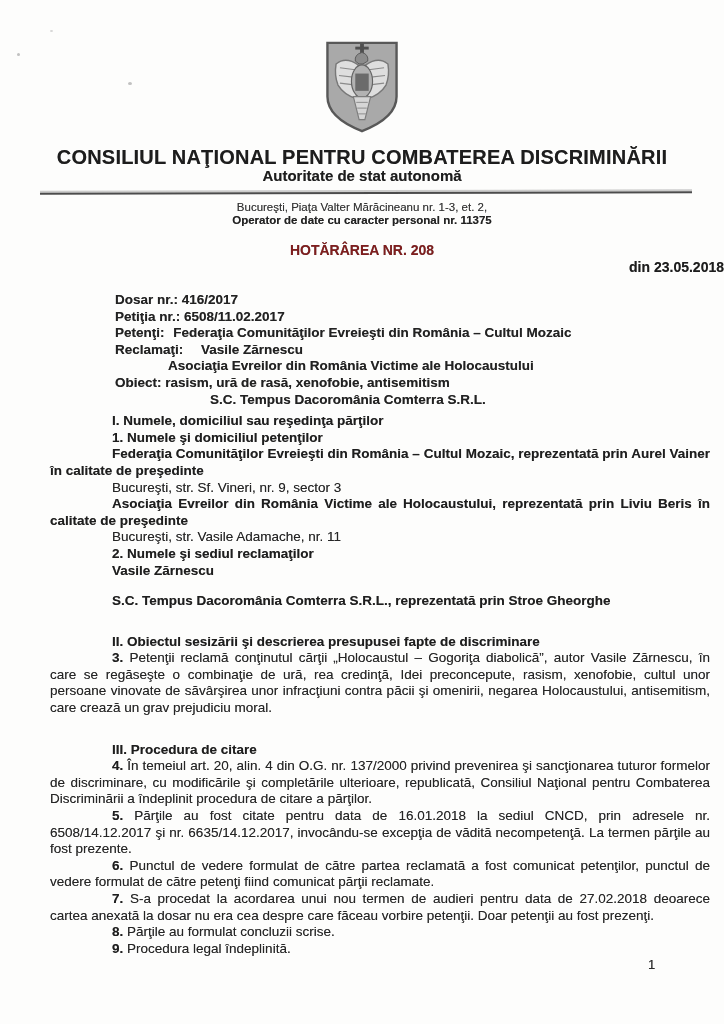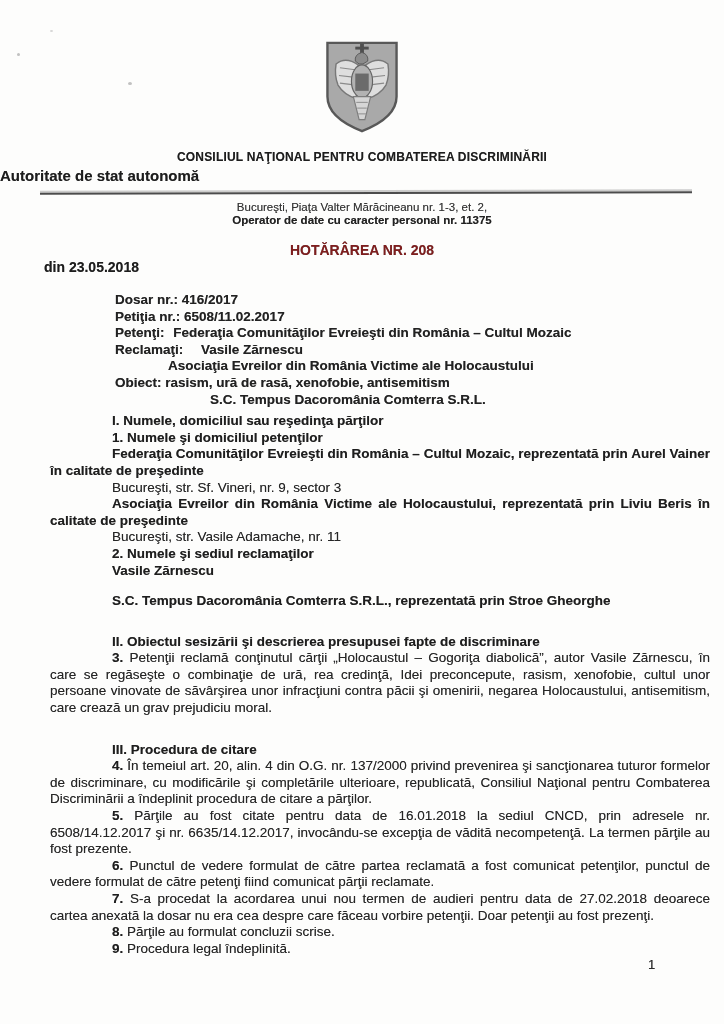--- a/index.html
+++ b/index.html
@@ -12,35 +12,35 @@
     color:#2a2a2a;
     text-shadow:0 0 0.5px rgba(50,50,50,0.55);
   }
   .speck{position:absolute;border-radius:50%;background:#8f8f8f;opacity:.55;}
   .sp1{left:128px;top:82px;width:4px;height:3px;}
   .sp2{left:17px;top:53px;width:3px;height:3px;}
   .sp3{left:50px;top:30px;width:3px;height:2px;opacity:.35;}
 
   .coat{width:100px;margin:38px auto 4px;text-align:center;}
   .org-name{
-    text-align:center;font-weight:700;font-size:12px;line-height:18px;
+    text-align:center;font-weight:700;font-size:20px;line-height:18px;
     color:#1d1d1d;margin-top:8px;letter-spacing:.2px;
   }
-  .org-subtitle{font-weight:700;font-size:15px;line-height:17px;color:#1d1d1d;margin-top:1px;}
+  .org-subtitle{text-align:center;font-weight:700;font-size:15px;line-height:17px;color:#1d1d1d;margin-top:1px;}
   .divider{
     margin:8px 32px 0 40px;height:2px;background:#4c4c4c;
     box-shadow:0 -2px 0 rgba(130,130,130,.4);
     transform:rotate(-0.12deg);
   }
   .address{ text-align:center;font-size:11.5px;line-height:13px;margin-top:7px;color:#353535;}
   .address .bold{font-weight:700;color:#222;}
   .email{text-decoration:underline;}
 
   .decision-title{text-align:center;font-weight:700;font-size:14px;line-height:16px;margin-top:15px;color:#7f1d1d;}
-  .decision-date{text-align:left;font-weight:700;font-size:14px;line-height:16px;margin-top:1px;color:#1d1d1d;padding-left:44px;}
+  .decision-date{text-align:right;font-weight:700;font-size:14px;line-height:16px;margin-top:1px;color:#1d1d1d;}
 
   .case-block{
     margin:17px 14px 0 115px;
     font-weight:700;font-size:13.5px;line-height:16.6px;color:#222;
   }
   .case-line{white-space:nowrap;}
   .ind-petent2{padding-left:53px;}
   .ind-reclamat2{padding-left:95px;}
   .gap-md{margin-left:14px;}
   .gap-sm{margin-left:5px;}

